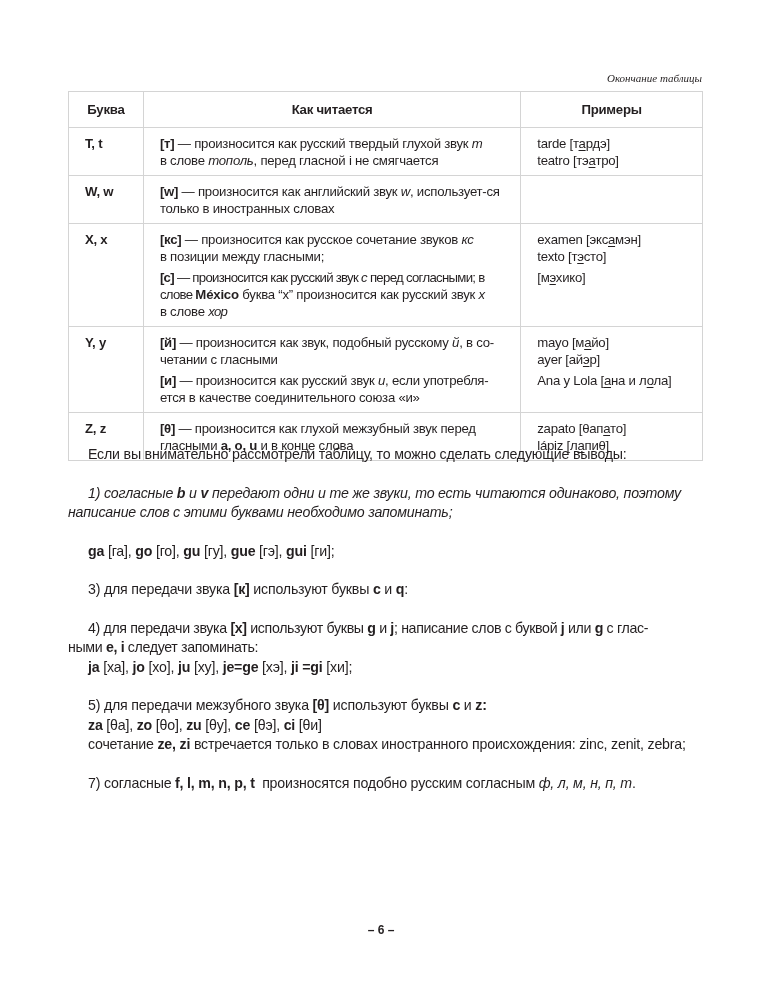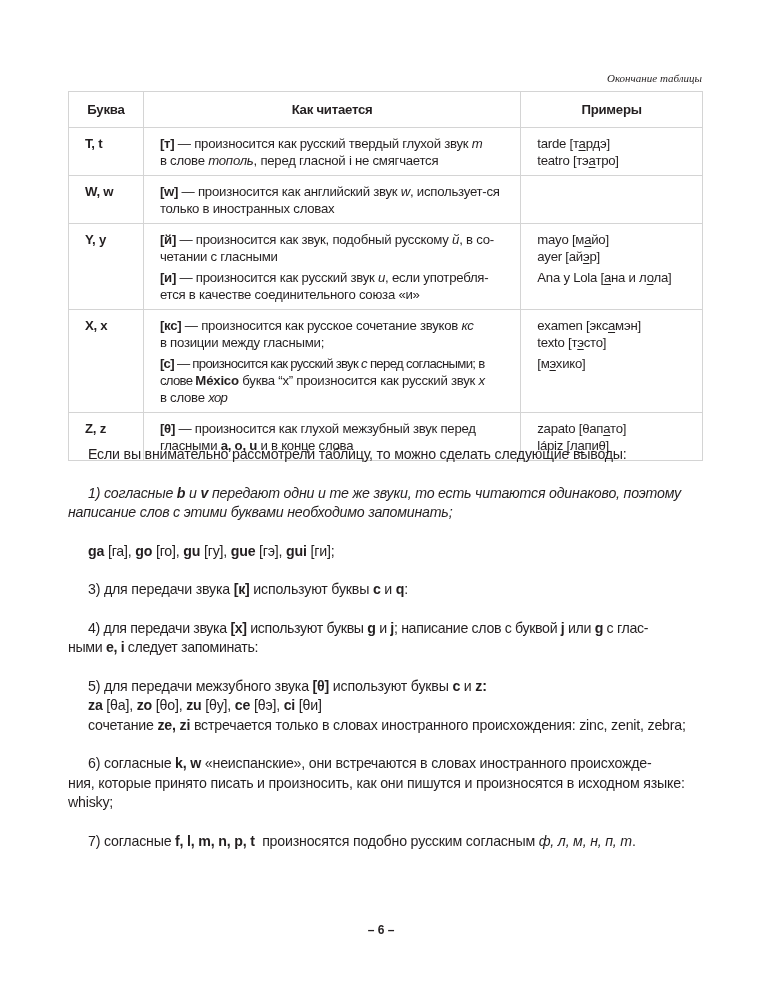--- a/index.html
+++ b/index.html
@@ -111,54 +111,54 @@
 
     <tr>
       <td class="letter">W, w</td>
       <td>
         <b>[w]</b><span> — произносится как английский звук </span><i>w</i><span>, использует-ся только в иностранных словах</span>
       </td>
       <td></td>
     </tr>
 
     <tr>
+      <td class="letter">X, x</td>
+      <td>
+        <div>
+          <b>[кс]</b><span> — произносится как русское сочетание звуков </span><i>кс</i><br><span> в позиции между гласными;</span>
+        </div>
+        <div class="sub" style="letter-spacing:-0.7px;">
+          <b>[с]</b><span> — произносится как русский звук </span><i>с</i><span> перед согласными; в слове </span><b style="letter-spacing:-0.2px;">México</b><span style="letter-spacing:-0.25px;"> буква “х” произносится как русский звук </span><i>х</i><br><span style="letter-spacing:-0.25px;"> в слове </span><i>хор</i>
+        </div>
+      </td>
+      <td>
+        <div>examen [экс<u>а</u>мэн]</div>
+        <div>texto [т<u>э</u>сто]</div>
+        <div class="sub">[м<u>э</u>хико]</div>
+      </td>
+    </tr>
+
+    <tr>
       <td class="letter">Y, y</td>
       <td>
         <div>
           <b>[й]</b><span> — произносится как звук, подобный русскому </span><i>й</i><span>, в со-</span><br><span>четании с гласными</span>
         </div>
         <div class="sub">
           <b>[и]</b><span> — произносится как русский звук </span><i>и</i><span>, если употребля-</span><br><span>ется в качестве соединительного союза «и»</span>
         </div>
       </td>
       <td>
         <div>mayo [м<u>а</u>йо]</div>
         <div>ayer [ай<u>э</u>р]</div>
         <div class="sub">Ana y Lola [<u>а</u>на и л<u>о</u>ла]</div>
       </td>
     </tr>
 
     <tr>
-      <td class="letter">X, x</td>
-      <td>
-        <div>
-          <b>[кс]</b><span> — произносится как русское сочетание звуков </span><i>кс</i><br><span> в позиции между гласными;</span>
-        </div>
-        <div class="sub" style="letter-spacing:-0.7px;">
-          <b>[с]</b><span> — произносится как русский звук </span><i>с</i><span> перед согласными; в слове </span><b style="letter-spacing:-0.2px;">México</b><span style="letter-spacing:-0.25px;"> буква “х” произносится как русский звук </span><i>х</i><br><span style="letter-spacing:-0.25px;"> в слове </span><i>хор</i>
-        </div>
-      </td>
-      <td>
-        <div>examen [экс<u>а</u>мэн]</div>
-        <div>texto [т<u>э</u>сто]</div>
-        <div class="sub">[м<u>э</u>хико]</div>
-      </td>
-    </tr>
-
-    <tr>
       <td class="letter">Z, z</td>
       <td>
         <b>[θ]</b><span> — произносится как глухой межзубный звук перед</span><br><span>гласными </span><b>a, o, u</b><span> и в конце слова</span>
       </td>
       <td>
         <div>zapato [θап<u>а</u>то]</div>
         <div>lápiz [л<u>а</u>пиθ]</div>
       </td>
     </tr>
   </tbody>
@@ -174,30 +174,28 @@
   <div style="margin-bottom:19px;">
     <p class="indent"><b>ga</b><span> [га], </span><b>go</b><span> [го], </span><b>gu</b><span> [гу], </span><b>gue</b><span> [гэ], </span><b>gui</b><span> [ги];</span></p>
   </div>
 
   <div style="margin-bottom:19px;">
     <p class="indent"><span>3) для передачи звука </span><b>[к]</b><span> используют буквы </span><b>c</b><span> и </span><b>q</b><span>:</span></p>
   </div>
 
   <div style="margin-bottom:19px;">
     <p class="para" style="letter-spacing:-0.35px;"><span>4) для передачи звука </span><b>[x]</b><span> используют буквы </span><b>g</b><span> и </span><b>j</b><span>; написание слов с буквой </span><b>j</b><span> или </span><b>g</b><span> с глас-</span><br><span>ными </span><b>e, i</b><span> следует запоминать:</span></p>
+    <p class="indent"><b>ja</b><span> [ха], </span><b>jo</b><span> [хо], </span><b>ju</b><span> [ху], </span><b>je=ge</b><span> [хэ], </span><b>ji =gi</b><span> [хи];</span></p>
   </div>
 
   <div style="margin-bottom:19px;">
     <p class="indent"><span>5) для передачи межзубного звука </span><b>[θ]</b><span> используют буквы </span><b>c</b><span> и </span><b>z:</b></p>
     <p class="indent"><b>za</b><span> [θа], </span><b>zo</b><span> [θо], </span><b>zu</b><span> [θу], </span><b>ce</b><span> [θэ], </span><b>ci</b><span> [θи]</span></p>
     <p class="para"><span>сочетание </span><b>ze, zi</b><span> встречается только в словах иностранного происхождения: zinc, zenit, zebra;</span></p>
   </div>
 
-  <p class="para" style="margin-bottom:19px;">
-    <span>6) согласные </span><b>k, w</b><span> «неиспанские», они встречаются в словах иностранного происхожде-</span><br><span>ния, которые принято писать и произносить, как они пишутся и произносятся в исходном языке: whisky;</span>
-  </p>
 
   <p class="para">
     <span>7) согласные </span><b>f, l, m, n, p, t</b><span style="white-space:pre;">  произносятся подобно русским согласным </span><i>ф, л, м, н, п, т</i><span>.</span>
   </p>
 </div>
 
 <div class="page-num">– 6 –</div>
 
 </body></html>

